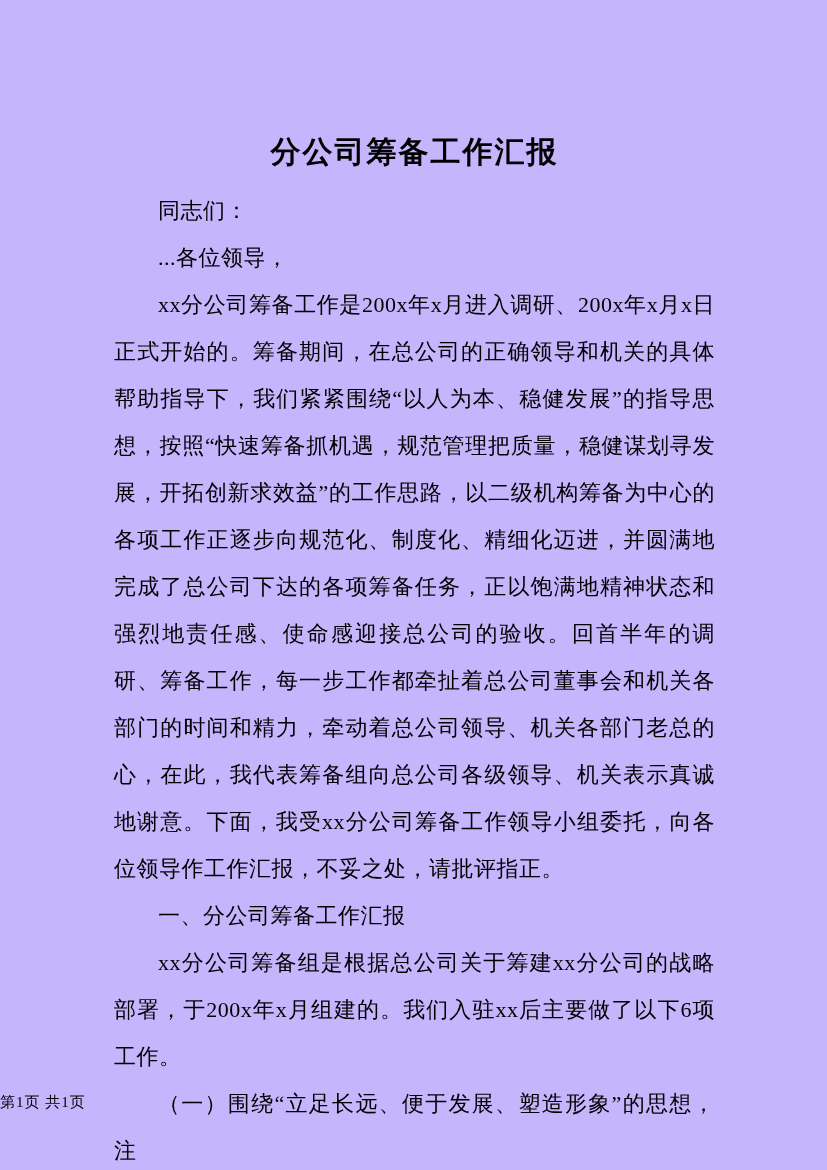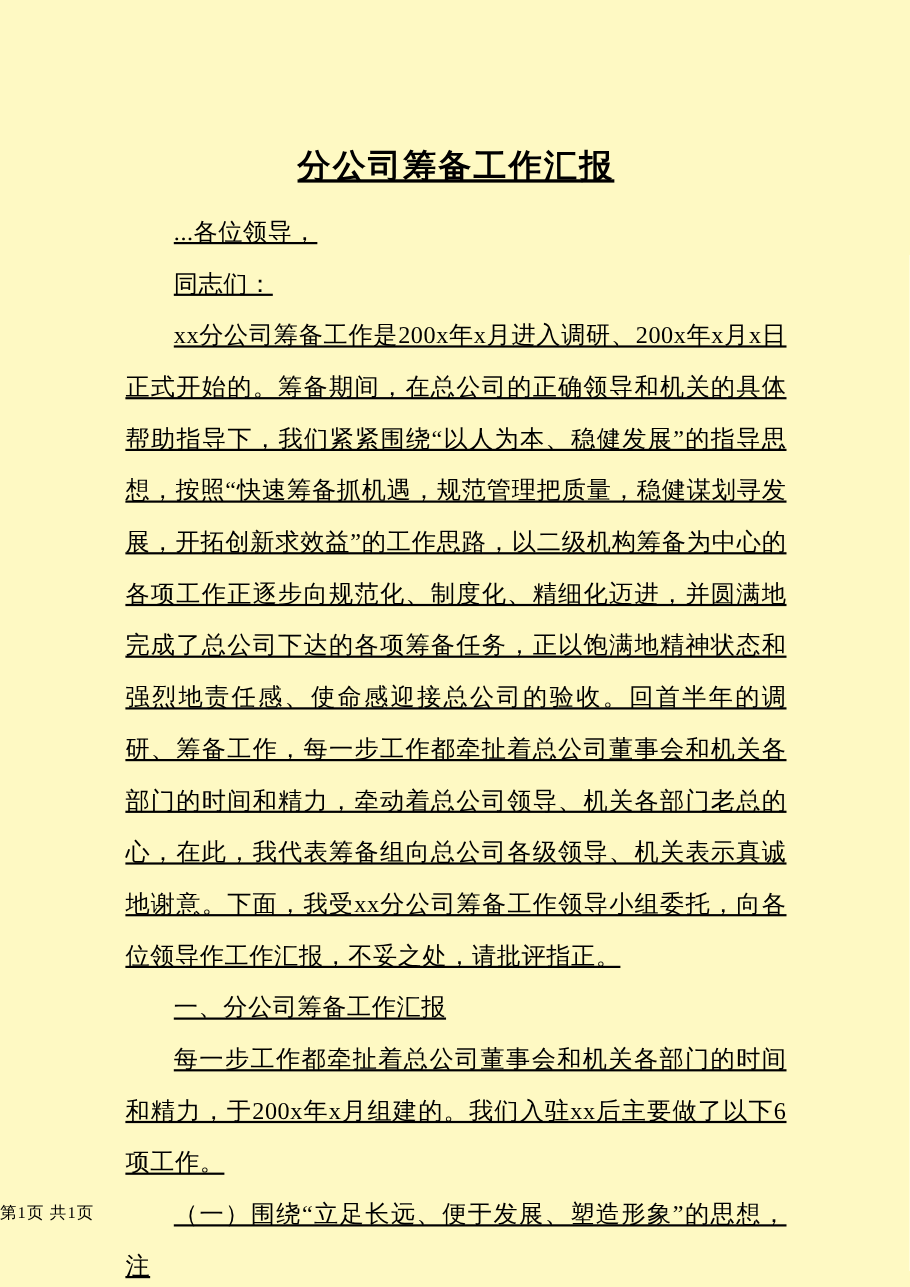--- a/index.html
+++ b/index.html
@@ -5,27 +5,26 @@
     html, body {
       margin: 0;
       padding: 0;
       background: #ffffff;
     }
     .page {
       position: relative;
       width: 827px;
       height: 1170px;
       margin: 0 auto;
-      background: #fef9c3;
+      background: #c4b5fd;
       box-sizing: border-box;
       padding: 132px 112px 0 114px;
       font-family: "Liberation Serif", "DejaVu Serif", serif;
       color: #000000;
       overflow: hidden;
-      text-decoration: underline;
     }
     .doc-title {
       margin: 0 0 16px 0;
       font-size: 30px;
       font-weight: bold;
       text-align: center;
       letter-spacing: 2px;
       line-height: 1.3;
     }
     .doc-body p {
@@ -48,22 +47,22 @@
       letter-spacing: 1px;
     }
   </style>
 </head>
 <body>
 
 <div class="page">
   <h1 class="doc-title">分公司筹备工作汇报</h1>
 
   <div class="doc-body">
+    <p>同志们：</p>
     <p>...各位领导，</p>
-    <p>同志们：</p>
     <p>xx分公司筹备工作是200x年x月进入调研、200x年x月x日正式开始的。筹备期间，在总公司的正确领导和机关的具体帮助指导下，我们紧紧围绕“以人为本、稳健发展”的指导思想，按照“快速筹备抓机遇，规范管理把质量，稳健谋划寻发展，开拓创新求效益”的工作思路，以二级机构筹备为中心的各项工作正逐步向规范化、制度化、精细化迈进，并圆满地完成了总公司下达的各项筹备任务，正以饱满地精神状态和强烈地责任感、使命感迎接总公司的验收。回首半年的调研、筹备工作，每一步工作都牵扯着总公司董事会和机关各部门的时间和精力，牵动着总公司领导、机关各部门老总的心，在此，我代表筹备组向总公司各级领导、机关表示真诚地谢意。下面，我受xx分公司筹备工作领导小组委托，向各位领导作工作汇报，不妥之处，请批评指正。</p>
     <p>一、分公司筹备工作汇报</p>
-    <p>每一步工作都牵扯着总公司董事会和机关各部门的时间和精力，于200x年x月组建的。我们入驻xx后主要做了以下6项工作。</p>
+    <p>xx分公司筹备组是根据总公司关于筹建xx分公司的战略部署，于200x年x月组建的。我们入驻xx后主要做了以下6项工作。</p>
     <p>（一）围绕“立足长远、便于发展、塑造形象”的思想，注</p>
   </div>
 
   <div class="page-footer">第1页  共1页</div>
 </div>
 
 </body></html>

